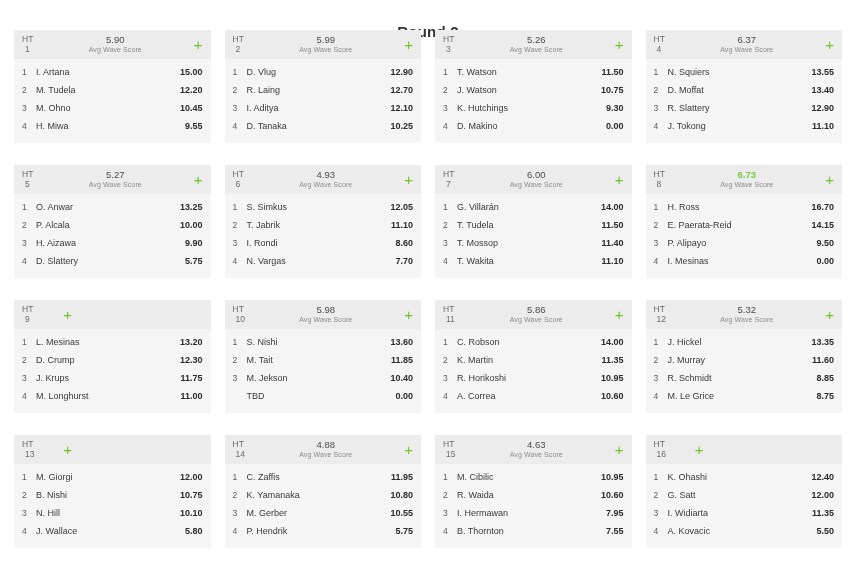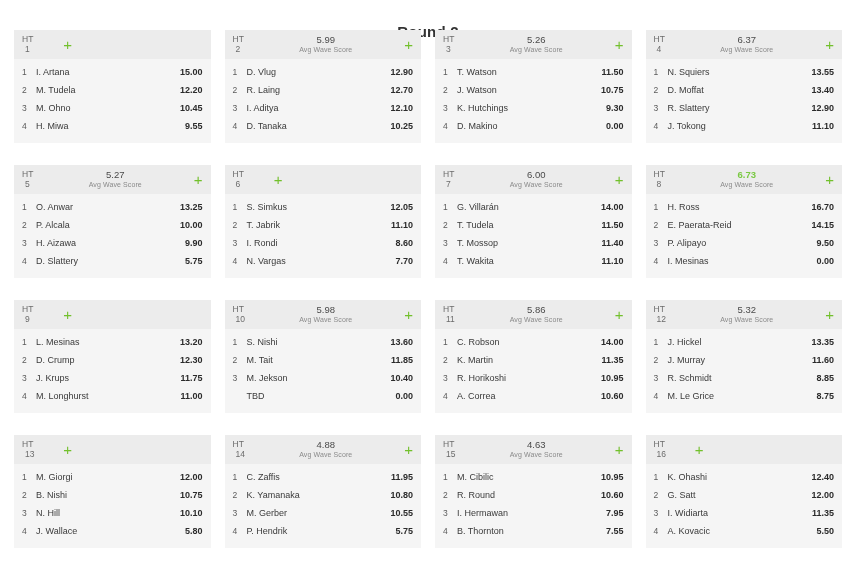--- a/index.html
+++ b/index.html
@@ -129,20 +129,24 @@
 
 <div id="page-title">Round 2</div>
 
 <div id="heat-grid">
     <div class="heat-card">
       <div class="heat-header">
         <div class="heat-label">
           <span class="ht-word">HT</span>
           <span class="ht-num">1</span>
         </div>
+        <div class="heat-score-block">
+          <div class="heat-avg">5.90</div>
+          <div class="heat-avg-label">Avg Wave Score</div>
+        </div>
         <div class="add-btn">+</div>
       </div>
       <div class="heat-body">
         <div class="athlete-row">
           <span class="seed">1</span>
           <span class="athlete-name">I. Artana</span>
           <span class="athlete-score">15.00</span>
         </div>
         <div class="athlete-row">
           <span class="seed">2</span>
@@ -299,20 +303,24 @@
           <span class="athlete-name">D. Slattery</span>
           <span class="athlete-score">5.75</span>
         </div>
       </div>
     </div>
     <div class="heat-card">
       <div class="heat-header">
         <div class="heat-label">
           <span class="ht-word">HT</span>
           <span class="ht-num">6</span>
+        </div>
+        <div class="heat-score-block">
+          <div class="heat-avg">4.93</div>
+          <div class="heat-avg-label">Avg Wave Score</div>
         </div>
         <div class="add-btn">+</div>
       </div>
       <div class="heat-body">
         <div class="athlete-row">
           <span class="seed">1</span>
           <span class="athlete-name">S. Simkus</span>
           <span class="athlete-score">12.05</span>
         </div>
         <div class="athlete-row">
@@ -617,21 +625,21 @@
         <div class="add-btn">+</div>
       </div>
       <div class="heat-body">
         <div class="athlete-row">
           <span class="seed">1</span>
           <span class="athlete-name">M. Cibilic</span>
           <span class="athlete-score">10.95</span>
         </div>
         <div class="athlete-row">
           <span class="seed">2</span>
-          <span class="athlete-name">R. Round</span>
+          <span class="athlete-name">R. Waida</span>
           <span class="athlete-score">10.60</span>
         </div>
         <div class="athlete-row">
           <span class="seed">3</span>
           <span class="athlete-name">I. Hermawan</span>
           <span class="athlete-score">7.95</span>
         </div>
         <div class="athlete-row">
           <span class="seed">4</span>
           <span class="athlete-name">B. Thornton</span>

